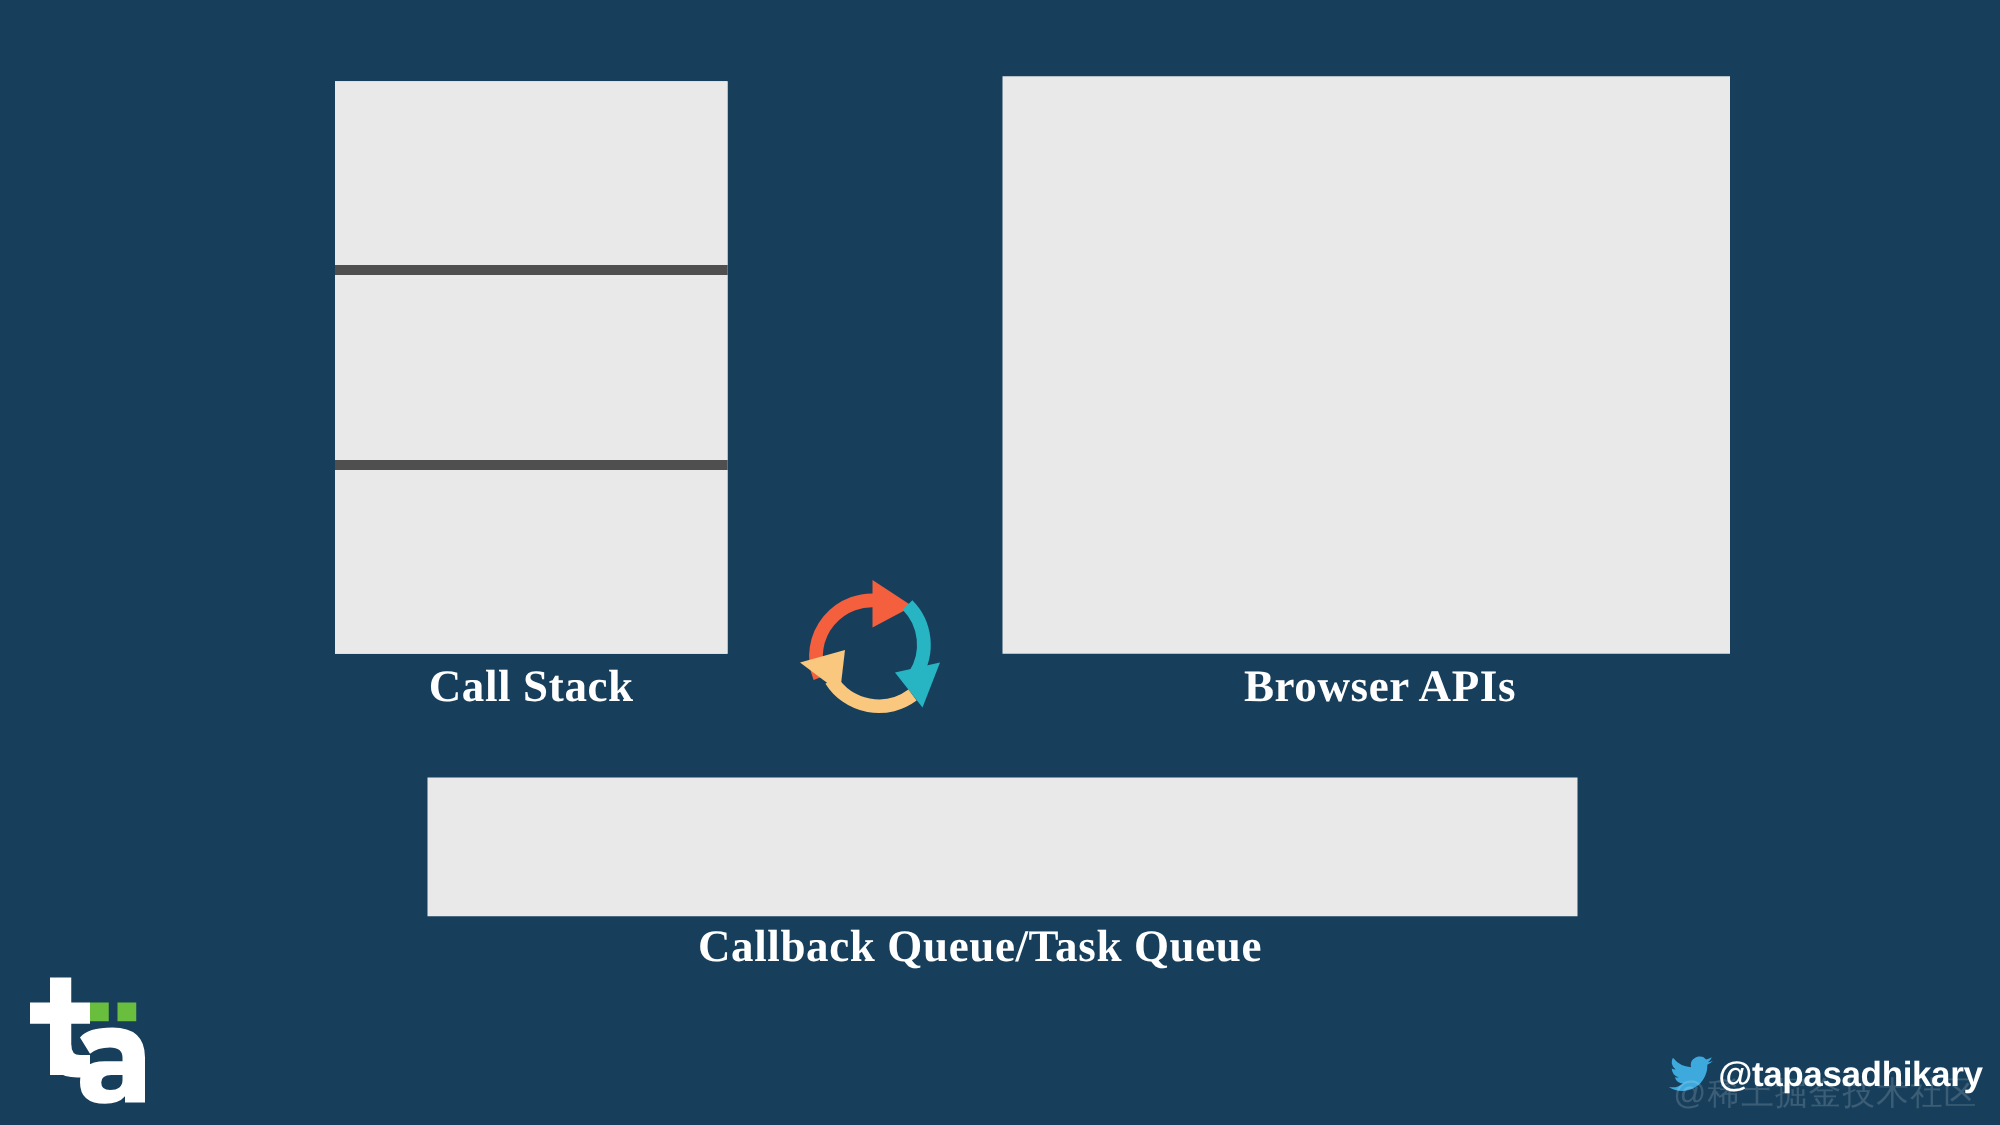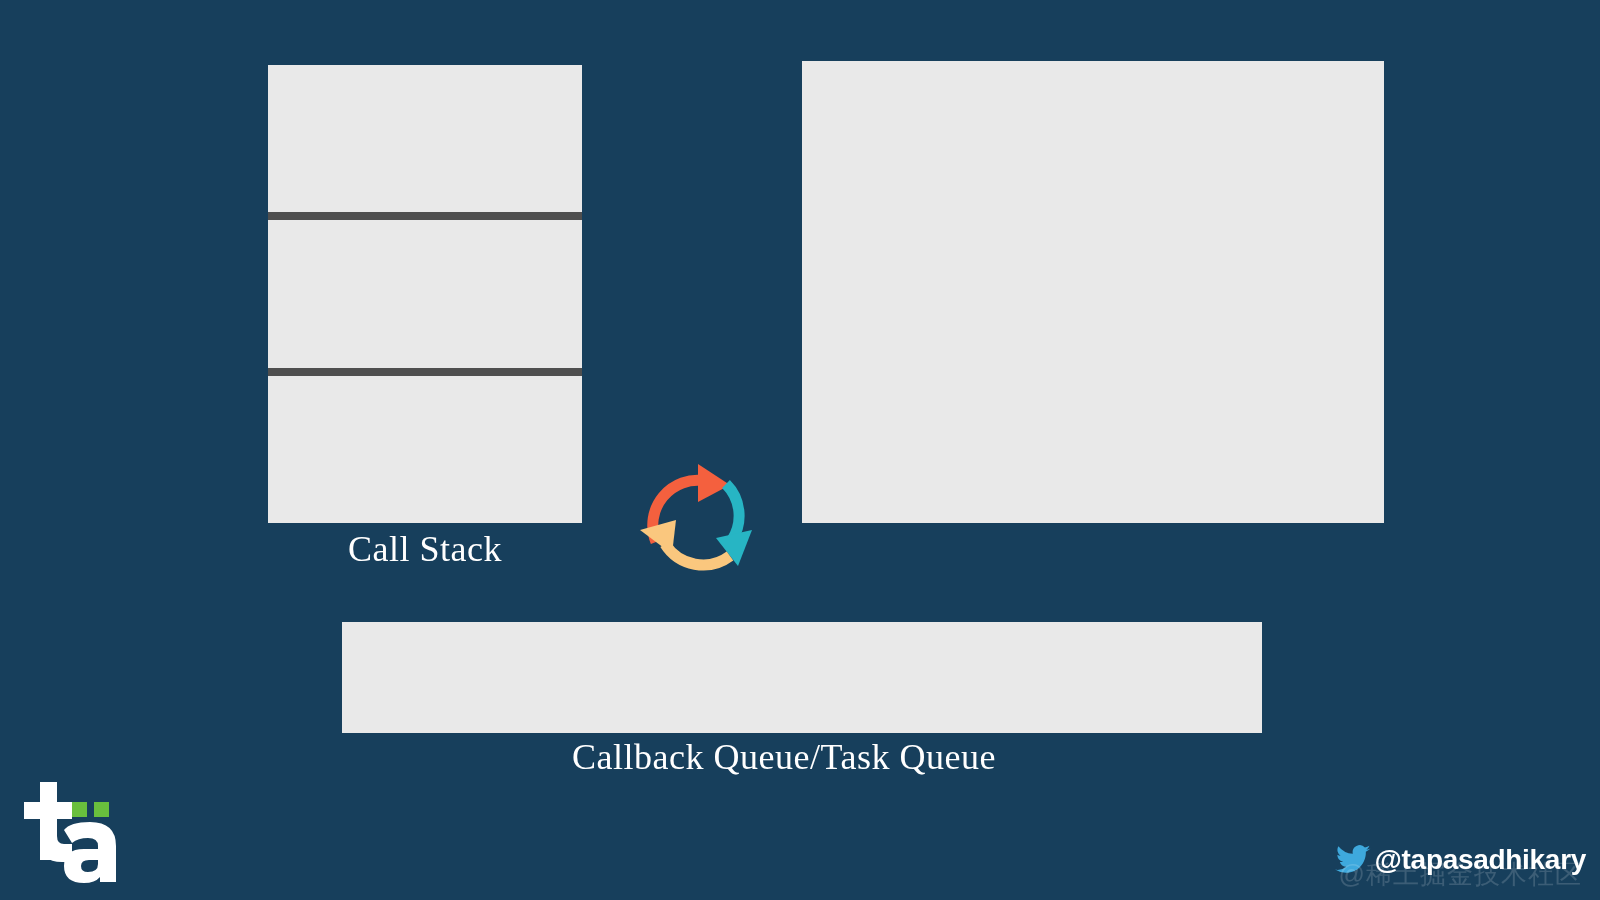--- a/index.html
+++ b/index.html
@@ -61,21 +61,21 @@
     width: 920px;
     height: 111px;
   }
 
   
   .caption {
     position: absolute;
     color: #ffffff;
     font-family: "Liberation Serif", serif;
     font-size: 36px;
-    font-weight: 400;
+    font-weight: 700;
     letter-spacing: 0.5px;
     text-align: center;
     white-space: nowrap;
     transform: translateX(-50%);
   }
   #caption-call-stack   { left: 425px;  top: 528px; }
   #caption-browser-apis { left: 1104px; top: 528px; }
   #caption-callback-queue { left: 784px; top: 736px; }
 
   
@@ -139,20 +139,21 @@
   <div class="panel" id="call-stack-box">
     <div class="stack-frame"></div>
     <div class="stack-divider"></div>
     <div class="stack-frame"></div>
     <div class="stack-divider"></div>
     <div class="stack-frame"></div>
   </div>
   <div class="caption" id="caption-call-stack">Call Stack</div>
 
   <div class="panel" id="browser-apis-box"></div>
+  <div class="caption" id="caption-browser-apis">Browser APIs</div>
 
   <div class="panel" id="callback-queue-box"></div>
   <div class="caption" id="caption-callback-queue">Callback Queue/Task Queue</div>
 
   <div id="event-loop-icon">
     <svg viewBox="0 0 124 124" width="124" height="124" aria-hidden="true">
 
       <g>
         <path d="M 22 84 A 45 45 0 0 1 72 23" fill="none" stroke="#f4603e" stroke-width="11" stroke-linecap="butt"></path>
         <polygon points="64,6 96,27 64,44" fill="#f4603e"></polygon>

